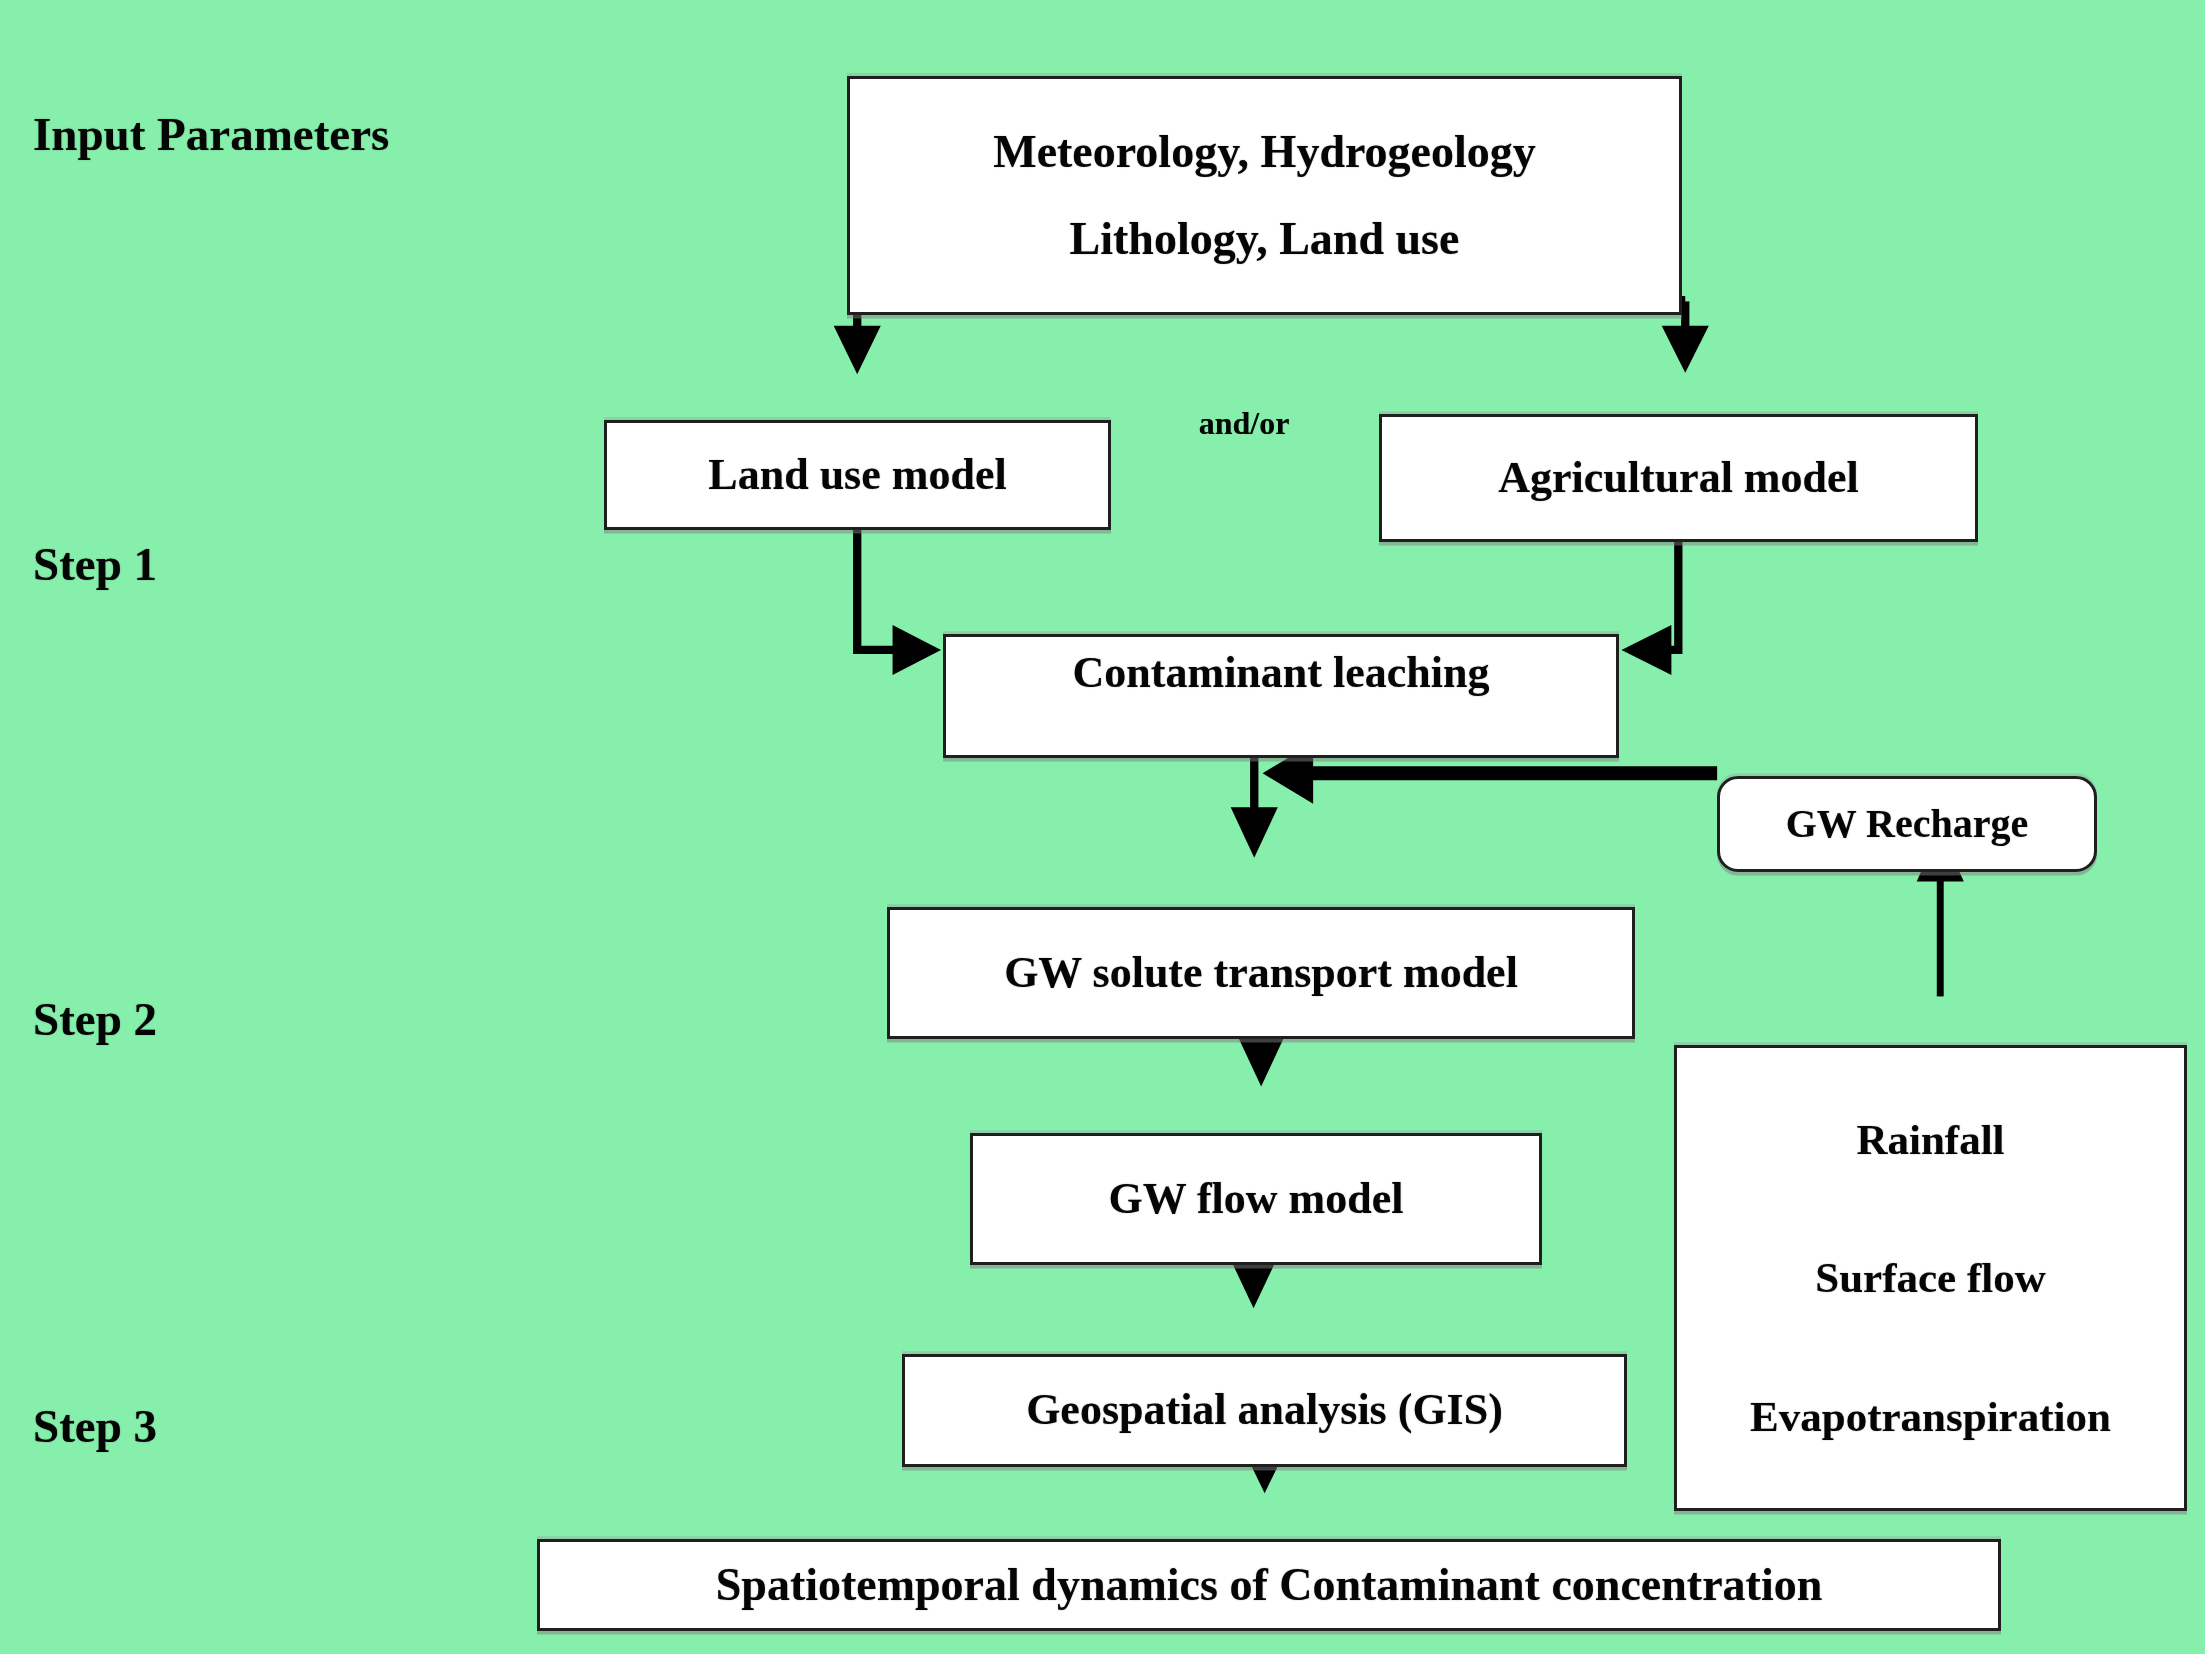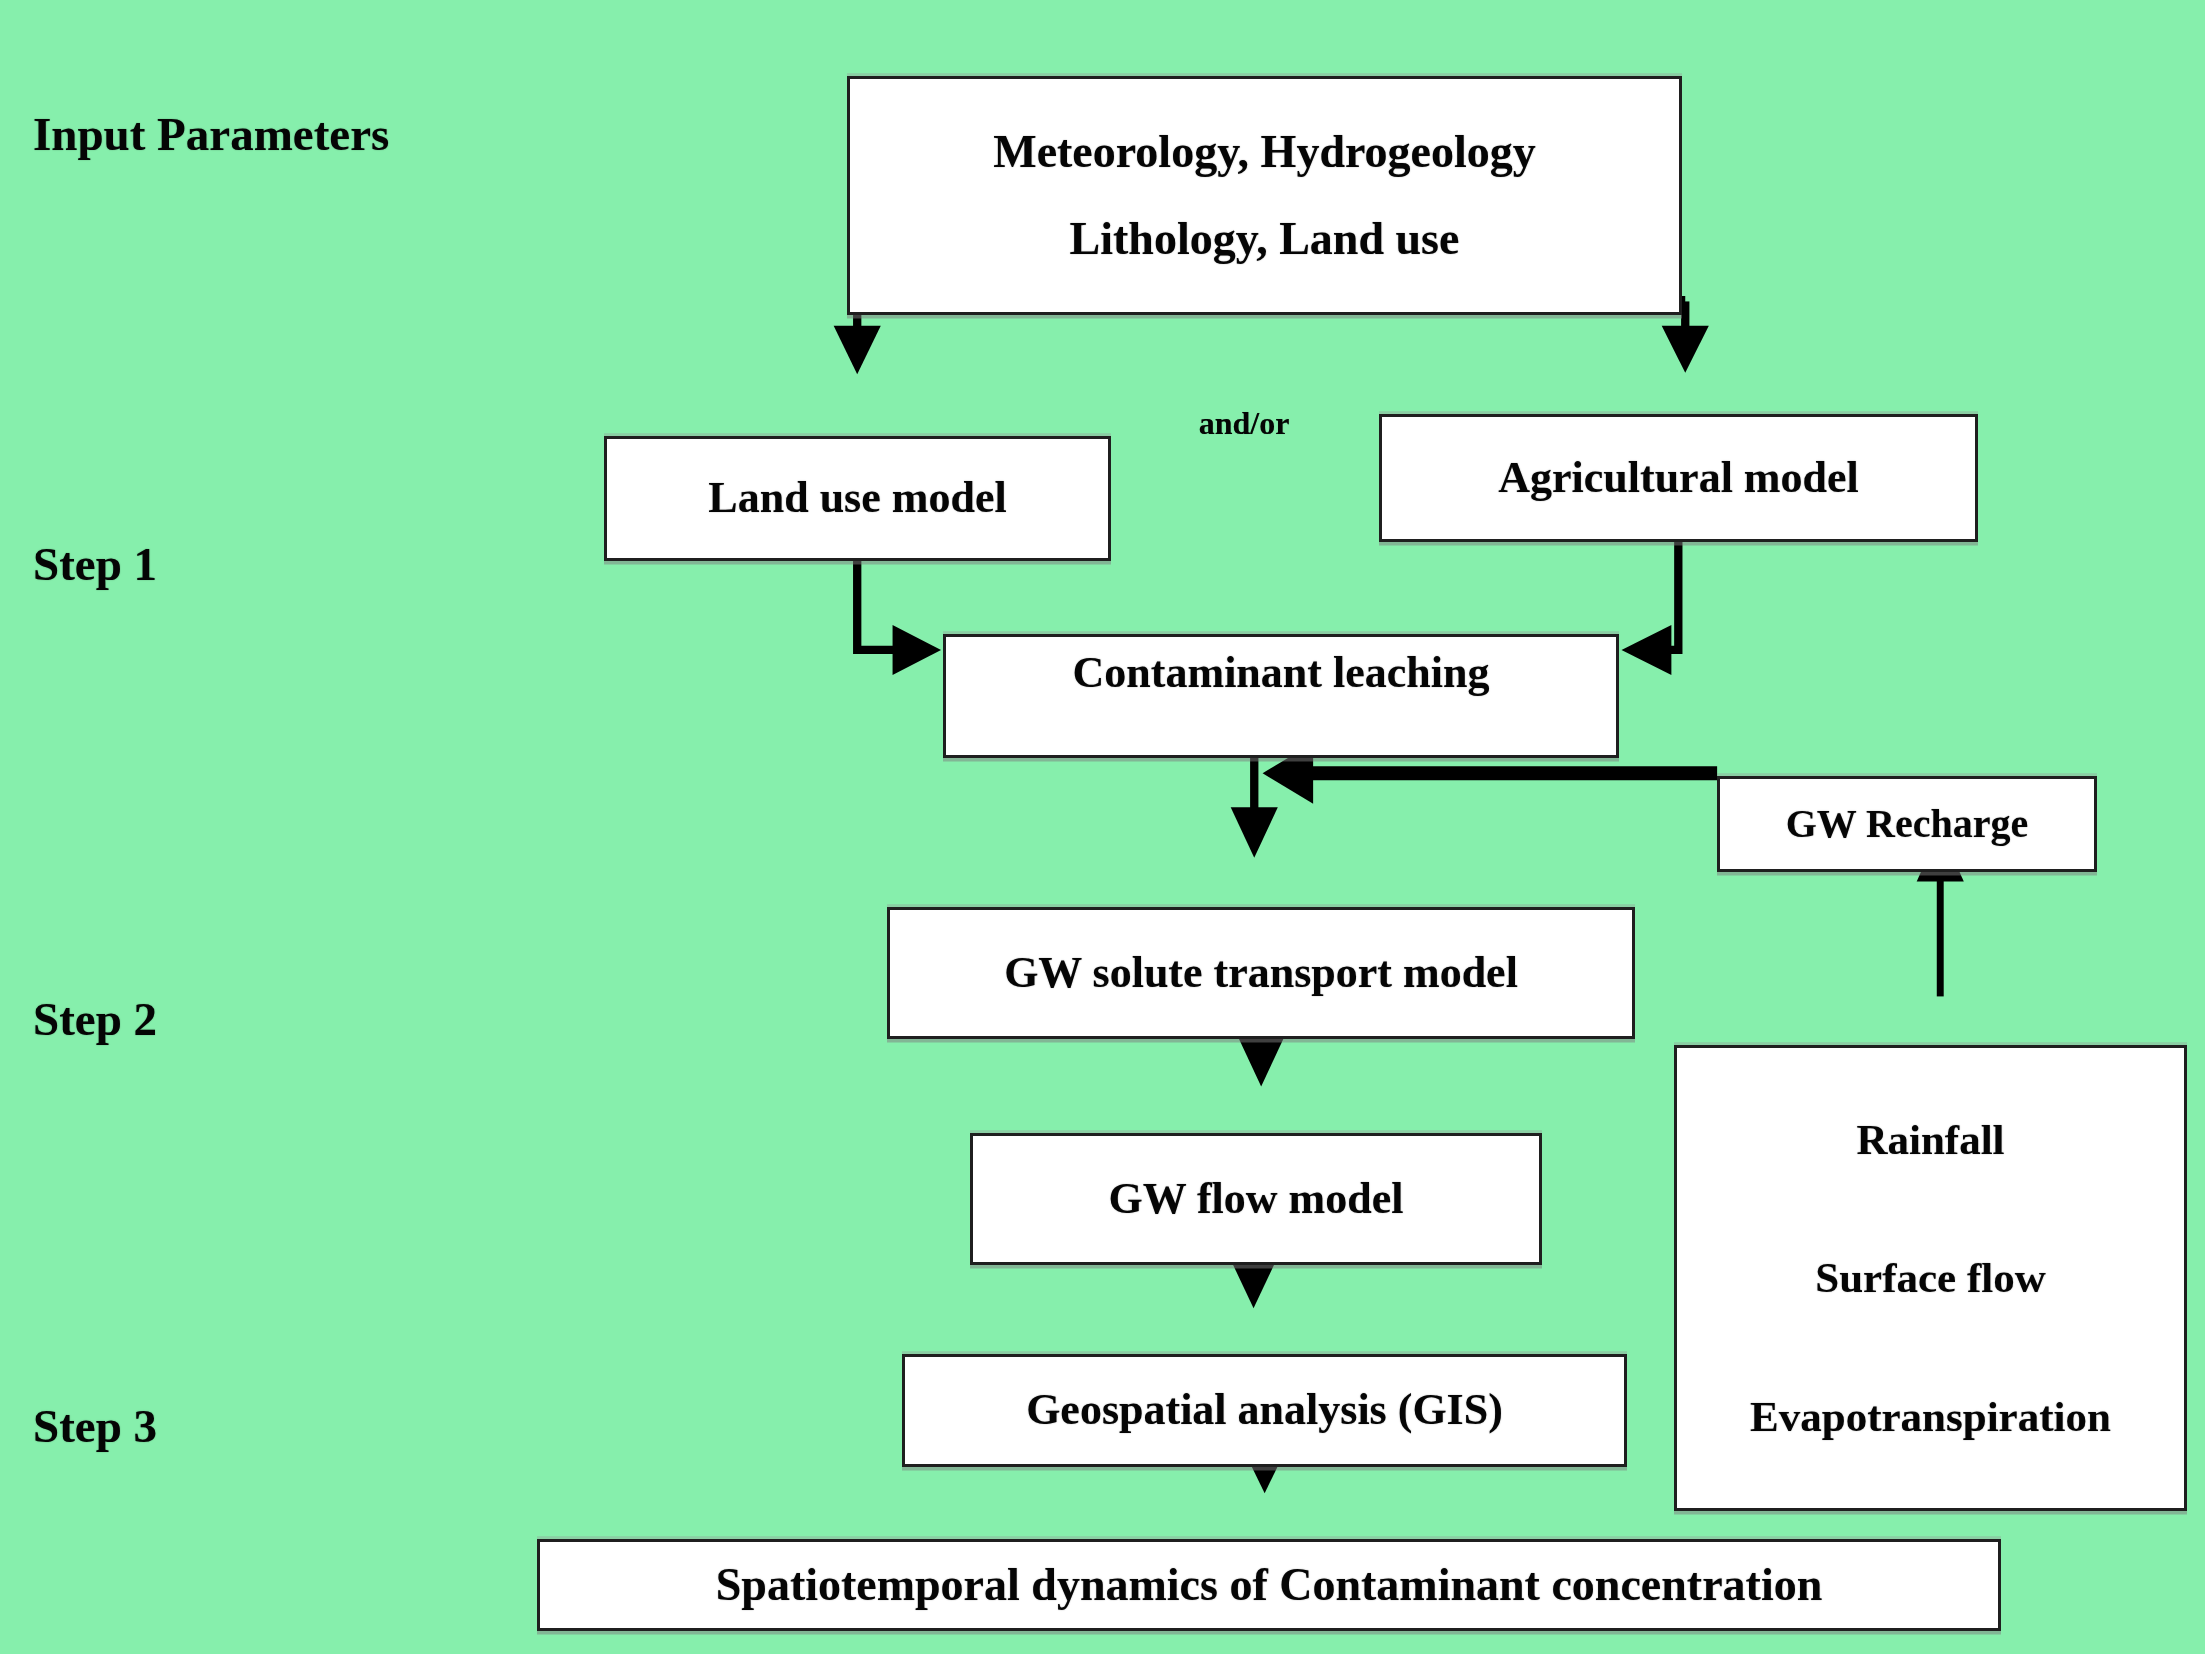--- a/index.html
+++ b/index.html
@@ -125,27 +125,27 @@
   <div class="side-label" style="left:33px; top:992px;">Step 2</div>
   <div class="side-label" style="left:33px; top:1399px;">Step 3</div>
 
   <div class="small-label" style="left:1140px; top:405px; width:208px;">and/or</div>
 
   <div class="box multi" style="left:847px; top:28px; width:835px; height:239px; font-size:46px;">
     <div>Meteorology, Hydrogeology</div>
     <div>Lithology, Land use</div>
   </div>
 
-  <div class="box" style="left:604px; top:388px; width:507px; height:125px;">Land use model</div>
+  <div class="box" style="left:604px; top:372px; width:507px; height:110px;">Land use model</div>
 
   <div class="box" style="left:1379px; top:366px; width:599px; height:128px;">Agricultural model</div>
 
   <div class="box" style="left:943px; top:586px; width:676px; height:124px; align-items:flex-start; padding-top:11px;">Contaminant leaching</div>
 
-  <div class="box" style="left:1717px; top:728px; width:380px; height:96px; font-size:40px;">GW Recharge</div>
+  <div class="box" style="left:1717px; top:728px; width:380px; height:96px; font-size:40px;border-radius:21px;">GW Recharge</div>
 
   <div class="box" style="left:887px; top:859px; width:748px; height:132px;">GW solute transport model</div>
 
   <div class="box" style="left:970px; top:1085px; width:572px; height:132px;">GW flow model</div>
 
   <div class="box multi" style="left:1674px; top:997px; width:513px; height:466px; font-size:43px; padding:21px 5.5px;gap:43px;">
     <div>Rainfall</div>
     <div>Surface flow</div>
     <div>Evapotranspiration</div>
   </div>

